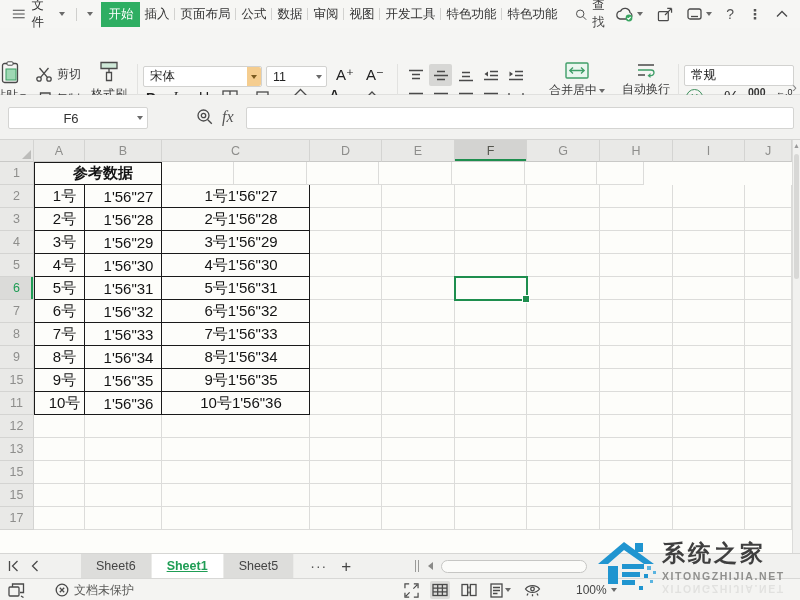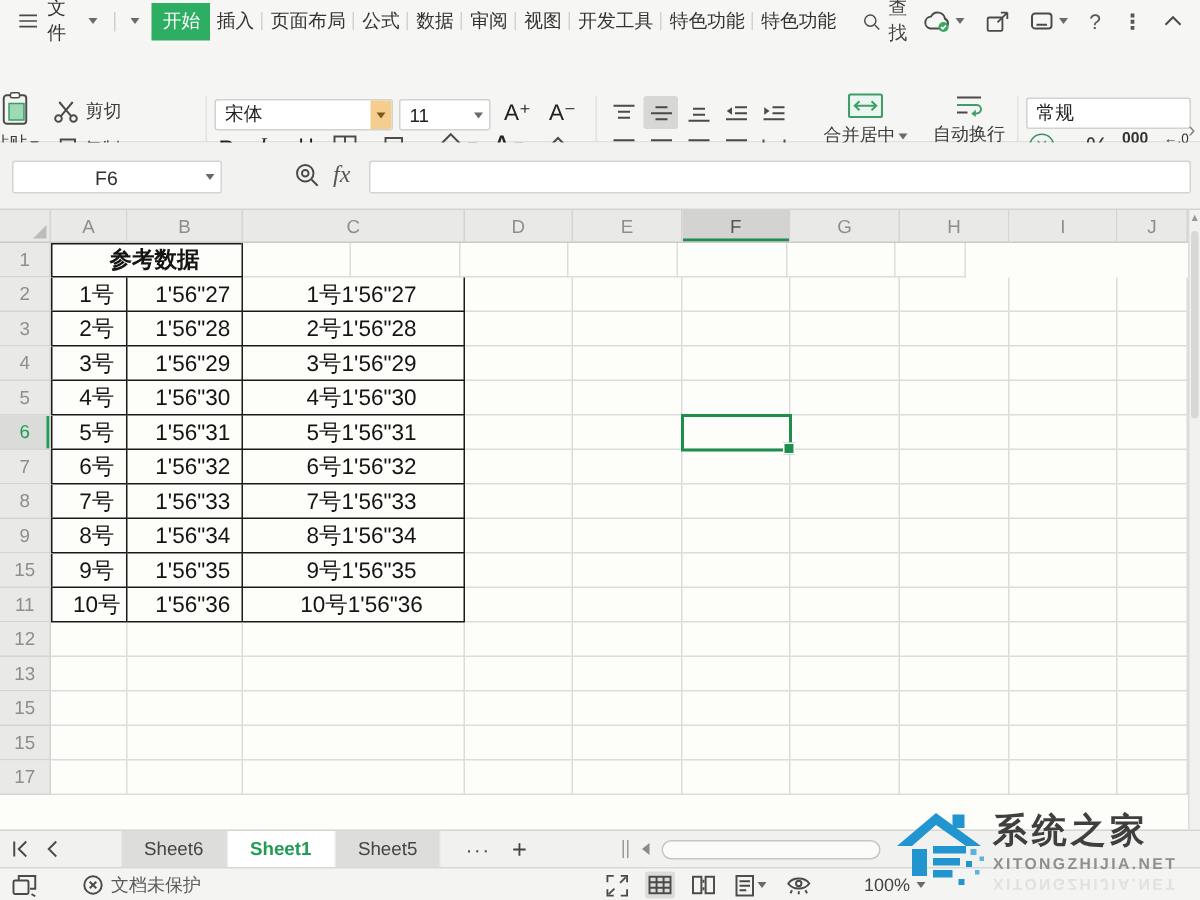--- a/index.html
+++ b/index.html
@@ -59,21 +59,21 @@
 #sel-box{position:absolute;left:454px;top:136px;width:74px;height:25px;border:2px solid #1e8e4e;z-index:5;}
 #sel-box:after{content:"";position:absolute;right:-4px;bottom:-4px;width:6px;height:6px;background:#1e8e4e;border:1px solid #fff;}
 #vscroll{position:absolute;top:140px;left:792px;width:8px;height:413px;background:#f1f1ef;border-left:1px solid #dcdcda;}
 #vscroll .arrow{display:block;text-align:center;font-size:7px;color:#999;line-height:12px;}
 #vthumb{position:absolute;left:1px;top:14px;width:5px;height:125px;background:#d8d8d6;border-radius:3px;}
 
 #sheetbar{position:absolute;top:553px;left:0;width:800px;height:25px;background:#f1f1ef;border-top:1px solid #d6d6d4;display:flex;align-items:center;font-size:12.5px;}
 #sheet-nav{display:flex;align-items:center;gap:12px;padding-left:8px;color:#555;}
 #sheet-tabs{display:flex;align-items:stretch;height:100%;margin-left:42px;}
 .stab{padding:0 15px;display:flex;align-items:center;background:#dddddb;color:#454545;border-right:1px solid #ebebe9;}
-.stab.active{background:#fff;color:#1f9d55;font-weight:700;}
+.stab.active{background:#fff;color:#1f9d55;font-weight:700;text-decoration:underline;}
 #tab-more{margin-left:16px;color:#555;font-size:14px;letter-spacing:1px;}
 #tab-add{margin-left:14px;color:#444;font-size:17px;line-height:1;}
 #hsplit{margin-left:64px;width:4px;height:12px;border-left:1px solid #9a9a98;border-right:1px solid #9a9a98;}
 #harrow{margin-left:9px;width:0;height:0;border-top:4px solid transparent;border-bottom:4px solid transparent;border-right:5px solid #8a8a88;}
 #htrack{margin-left:8px;width:146px;height:13px;border:1px solid #c6c6c4;border-radius:7px;background:#fbfbf9;}
 
 #statusbar{position:absolute;top:578px;left:0;width:800px;height:22px;background:#f4f4f2;border-top:1px solid #d8d8d6;font-size:12px;color:#5a5a58;}
 #status-left{position:absolute;left:8px;top:0;height:22px;display:flex;align-items:center;gap:8px;}
 #protect{display:flex;align-items:center;gap:5px;margin-left:22px;}
 #status-right{position:absolute;left:402px;top:0;height:22px;display:flex;align-items:center;gap:9px;}
@@ -174,20 +174,27 @@
         <path class="st" d="M4.6 10.4L12.5 1M11.4 10.4L3.5 1"></path>
       </svg>
     <span>剪切</span>
   </div>
   <div class="abs hrow" style="left:36px;top:63px;">
     <svg width="15" height="15" viewBox="0 0 15 15">
         <rect class="st" x="1" y="4.5" width="9" height="9.5" rx="1"></rect>
         <path class="st" d="M4.5 4.5V1h9.5v9.5h-3.5"></path>
       </svg>
     <span>复制</span>
+  </div>
+  <div class="abs tbtn-col" style="left:84px;top:33px;width:50px;">
+    <svg width="22" height="22" viewBox="0 0 22 22">
+        <path d="M3 1.5h16v6H3z" fill="#cfe9d8" stroke="#4a4a4a" stroke-width="1.3"></path>
+        <path class="st" d="M11 7.5v4M8.5 11.5h5v8h-5z"></path>
+      </svg>
+    <span>格式刷</span>
   </div>
   <div class="tdiv" style="left:137px;"></div>
 
   <div class="abs inputbox" style="left:143px;top:38px;width:119px;">
     <span class="grow-t">宋体</span>
     <span class="ddbtn orange">
         <span class="dd" style="border-top-color:#7a5a20;"></span>
       </span>
   </div>
   <div class="abs inputbox" style="left:266px;top:38px;width:61px;">

